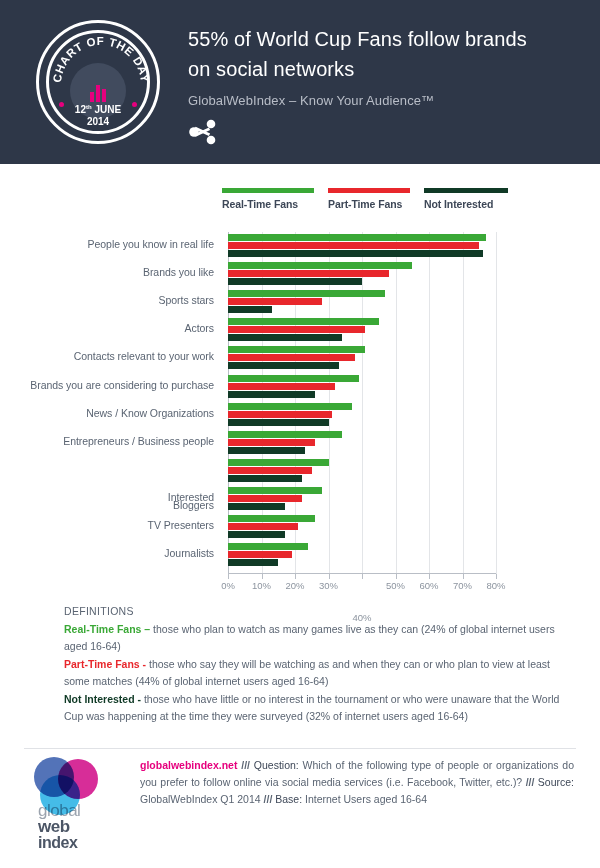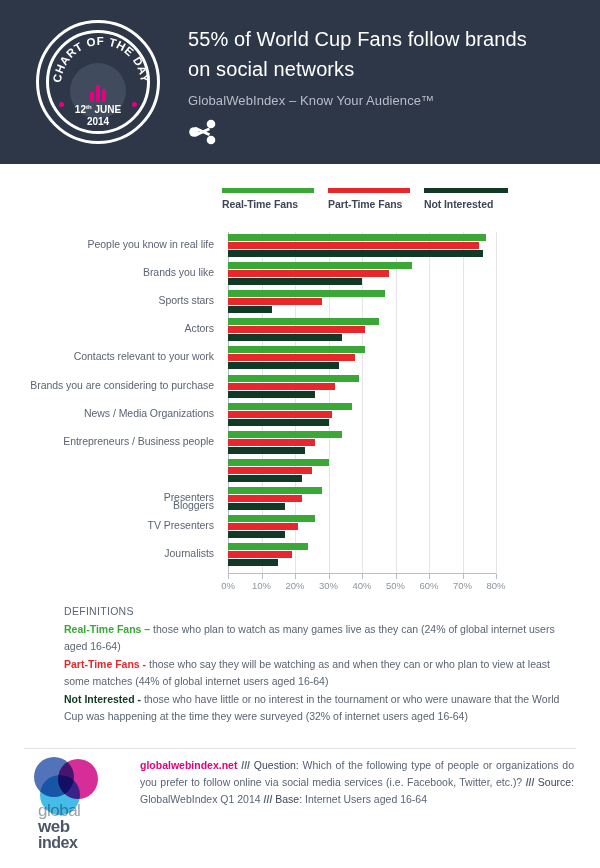--- a/index.html
+++ b/index.html
@@ -236,24 +236,24 @@
   </div>
 </div>
 
 <div class="cat-labels" id="cat-labels">
     <div class="cat-label" style="top: 6px;">People you know in real life</div>
     <div class="cat-label" style="top: 34.1px;">Brands you like</div>
     <div class="cat-label" style="top: 62.2px;">Sports stars</div>
     <div class="cat-label" style="top: 90.3px;">Actors</div>
     <div class="cat-label" style="top: 118.4px;">Contacts relevant to your work</div>
     <div class="cat-label" style="top: 146.5px;">Brands you are considering to purchase</div>
-    <div class="cat-label" style="top: 174.6px;">News / Media Organizations</div>
+    <div class="cat-label" style="top: 174.6px;">News / Know Organizations</div>
     <div class="cat-label" style="top: 202.7px;">Entrepreneurs / Business people</div>
     <div class="cat-label" style="top: 230.8px; margin-top: 36px;">Bloggers</div>
-    <div class="cat-label" style="top: 258.9px;">Presenters</div>
+    <div class="cat-label" style="top: 258.9px;">Interested</div>
     <div class="cat-label" style="top: 287px;">TV Presenters</div>
     <div class="cat-label" style="top: 315.1px;">Journalists</div>
   </div>
 
 <div class="plot">
   <div class="gridlines" id="gridlines">
       <div class="tick" style="left: 0px;"></div>
       <div class="gridline" style="left: 33.5px;"></div>
       <div class="tick" style="left: 33.5px;"></div>
       <div class="gridline" style="left: 67px;"></div>
@@ -335,21 +335,21 @@
         <div class="bar s2" title="Not Interested: 15%" style="width: 50.25px; background: rgb(16, 58, 38);"></div>
       </div>
     </div>
 </div>
 
 <div class="x-labels" id="x-labels">
     <div class="x-label" style="left: 0px;">0%</div>
     <div class="x-label" style="left: 33.5px; text-align: right;">10%</div>
     <div class="x-label" style="left: 67px;">20%</div>
     <div class="x-label" style="left: 100.5px;">30%</div>
-    <div class="x-label" style="left: 134px;">40%</div>
+    <div class="x-label" style="left: 134px; margin-top: 32px;">40%</div>
     <div class="x-label" style="left: 167.5px;">50%</div>
     <div class="x-label" style="left: 201px;">60%</div>
     <div class="x-label" style="left: 234.5px;">70%</div>
     <div class="x-label" style="left: 268px;">80%</div>
   </div>
 
 <div class="definitions">
   <div class="def-heading">DEFINITIONS</div>
   <div class="def-line">
     <span class="def-term green">Real-Time Fans</span><span class="def-term green"> – </span><span>those who plan to watch as many games live as they can (24% of global internet users aged 16-64)</span>

